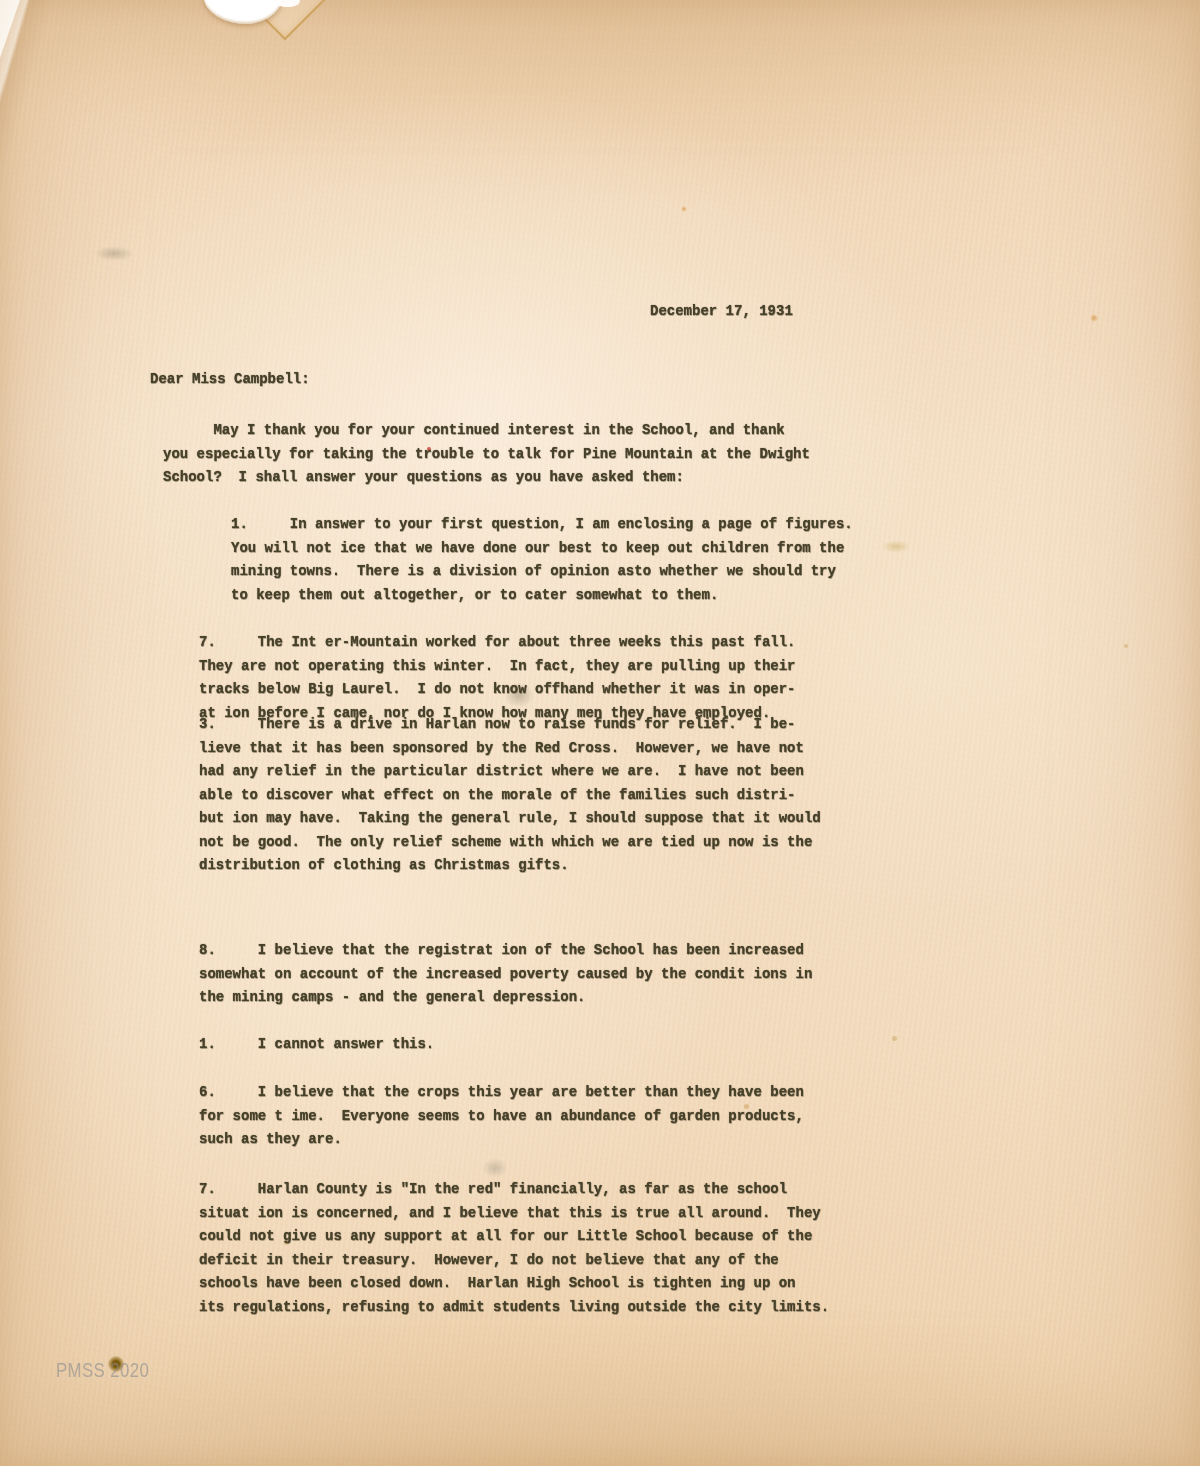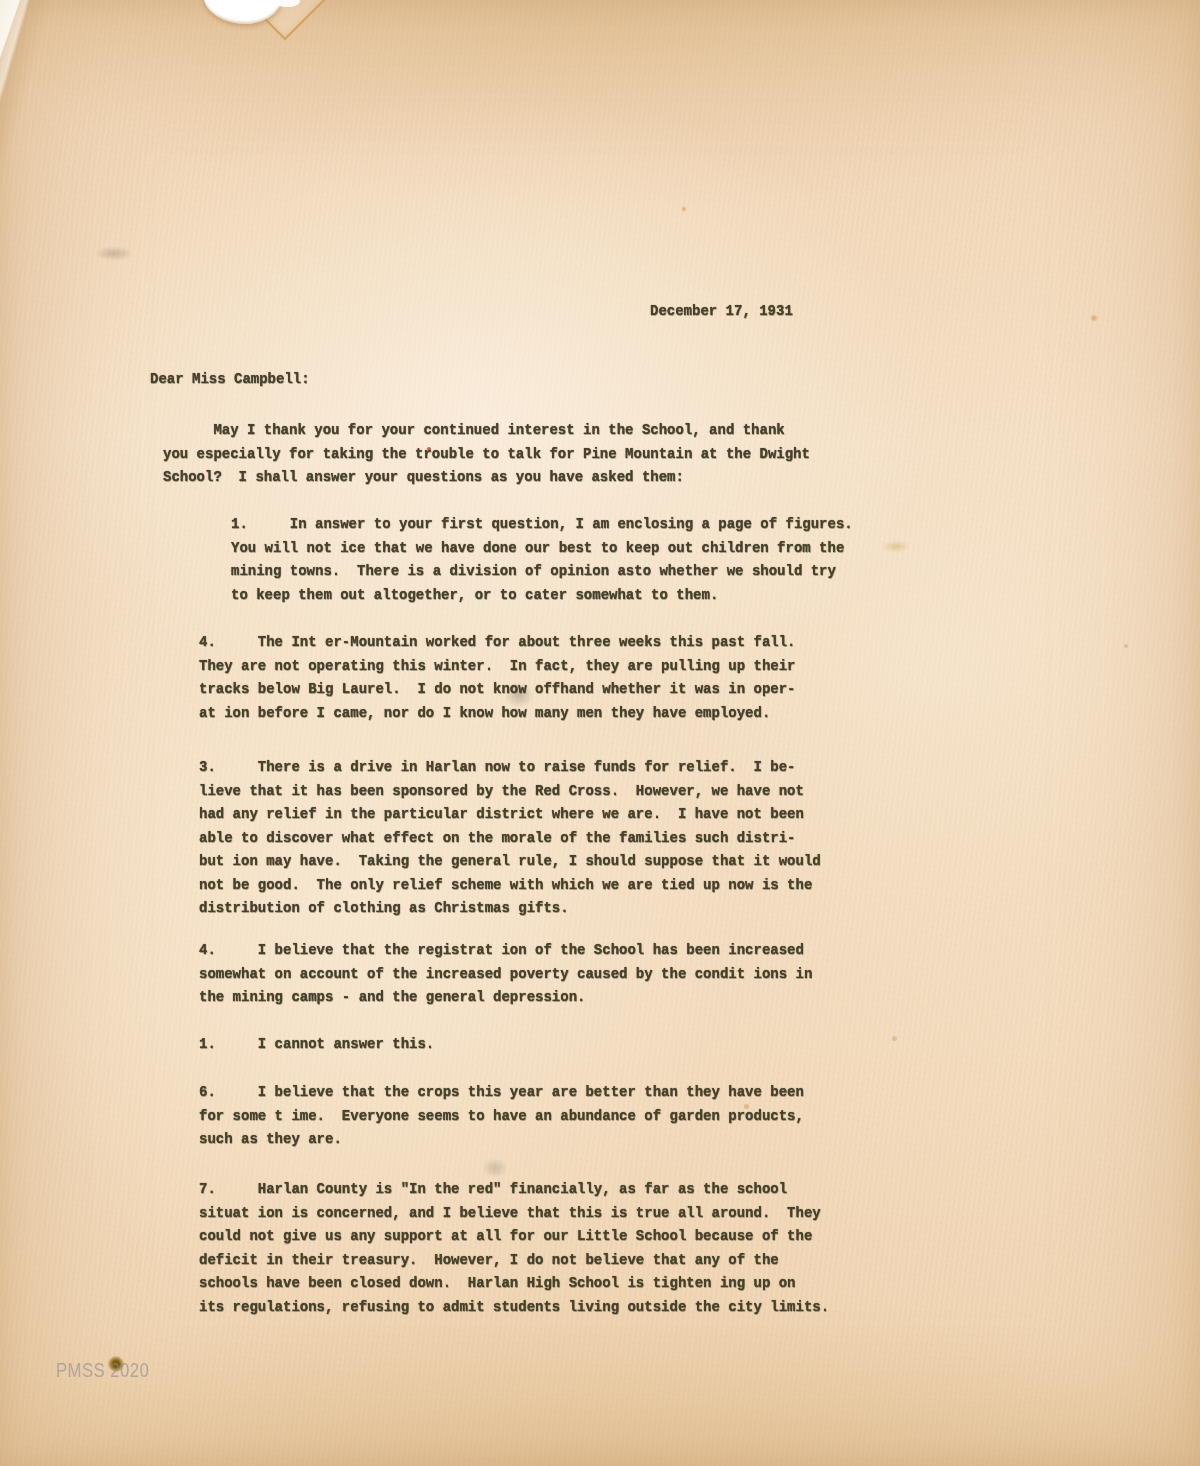--- a/index.html
+++ b/index.html
@@ -101,32 +101,32 @@
   <div class="type" style="left:650px;top:300px;">December 17, 1931</div>
   <div class="type" style="left:150px;top:368px;">Dear Miss Campbell:</div>
 
   <div class="type" style="left:163px;top:419px;">      May I thank you for your continued interest in the School, and thank
 you especially for taking the trouble to talk for Pine Mountain at the Dwight
 School?  I shall answer your questions as you have asked them:</div>
   <div class="type" style="left:199px;top:513px;margin-left:32px;">1.     In answer to your first question, I am enclosing a page of figures.
 You will not ice that we have done our best to keep out children from the
 mining towns.  There is a division of opinion asto whether we should try
 to keep them out altogether, or to cater somewhat to them.</div>
-  <div class="type" style="left:199px;top:631px;">4.     The Int er-Mountain worked for about three weeks this past fall.
+  <div class="type" style="left:199px;top:631px;">7.     The Int er-Mountain worked for about three weeks this past fall.
 They are not operating this winter.  In fact, they are pulling up their
 tracks below Big Laurel.  I do not know offhand whether it was in oper-
 at ion before I came, nor do I know how many men they have employed.</div>
-  <div class="type" style="left:199px;top:756px;font-family:Liberation Mono, monospace;">3.     There is a drive in Harlan now to raise funds for relief.  I be-
+  <div class="type" style="left:199px;top:713px;font-family:Liberation Mono, monospace;">3.     There is a drive in Harlan now to raise funds for relief.  I be-
 lieve that it has been sponsored by the Red Cross.  However, we have not
 had any relief in the particular district where we are.  I have not been
 able to discover what effect on the morale of the families such distri-
 but ion may have.  Taking the general rule, I should suppose that it would
 not be good.  The only relief scheme with which we are tied up now is the
 distribution of clothing as Christmas gifts.</div>
-  <div class="type" style="left:199px;top:939px;">4.     I believe that the registrat ion of the School has been increased
+  <div class="type" style="left:199px;top:939px;">8.     I believe that the registrat ion of the School has been increased
 somewhat on account of the increased poverty caused by the condit ions in
 the mining camps - and the general depression.</div>
   <div class="type" style="left:199px;top:1033px;">1.     I cannot answer this.</div>
   <div class="type" style="left:199px;top:1081px;">6.     I believe that the crops this year are better than they have been
 for some t ime.  Everyone seems to have an abundance of garden products,
 such as they are.</div>
   <div class="type" style="left:199px;top:1178px;">7.     Harlan County is "In the red" financially, as far as the school
 situat ion is concerned, and I believe that this is true all around.  They
 could not give us any support at all for our Little School because of the
 deficit in their treasury.  However, I do not believe that any of the

